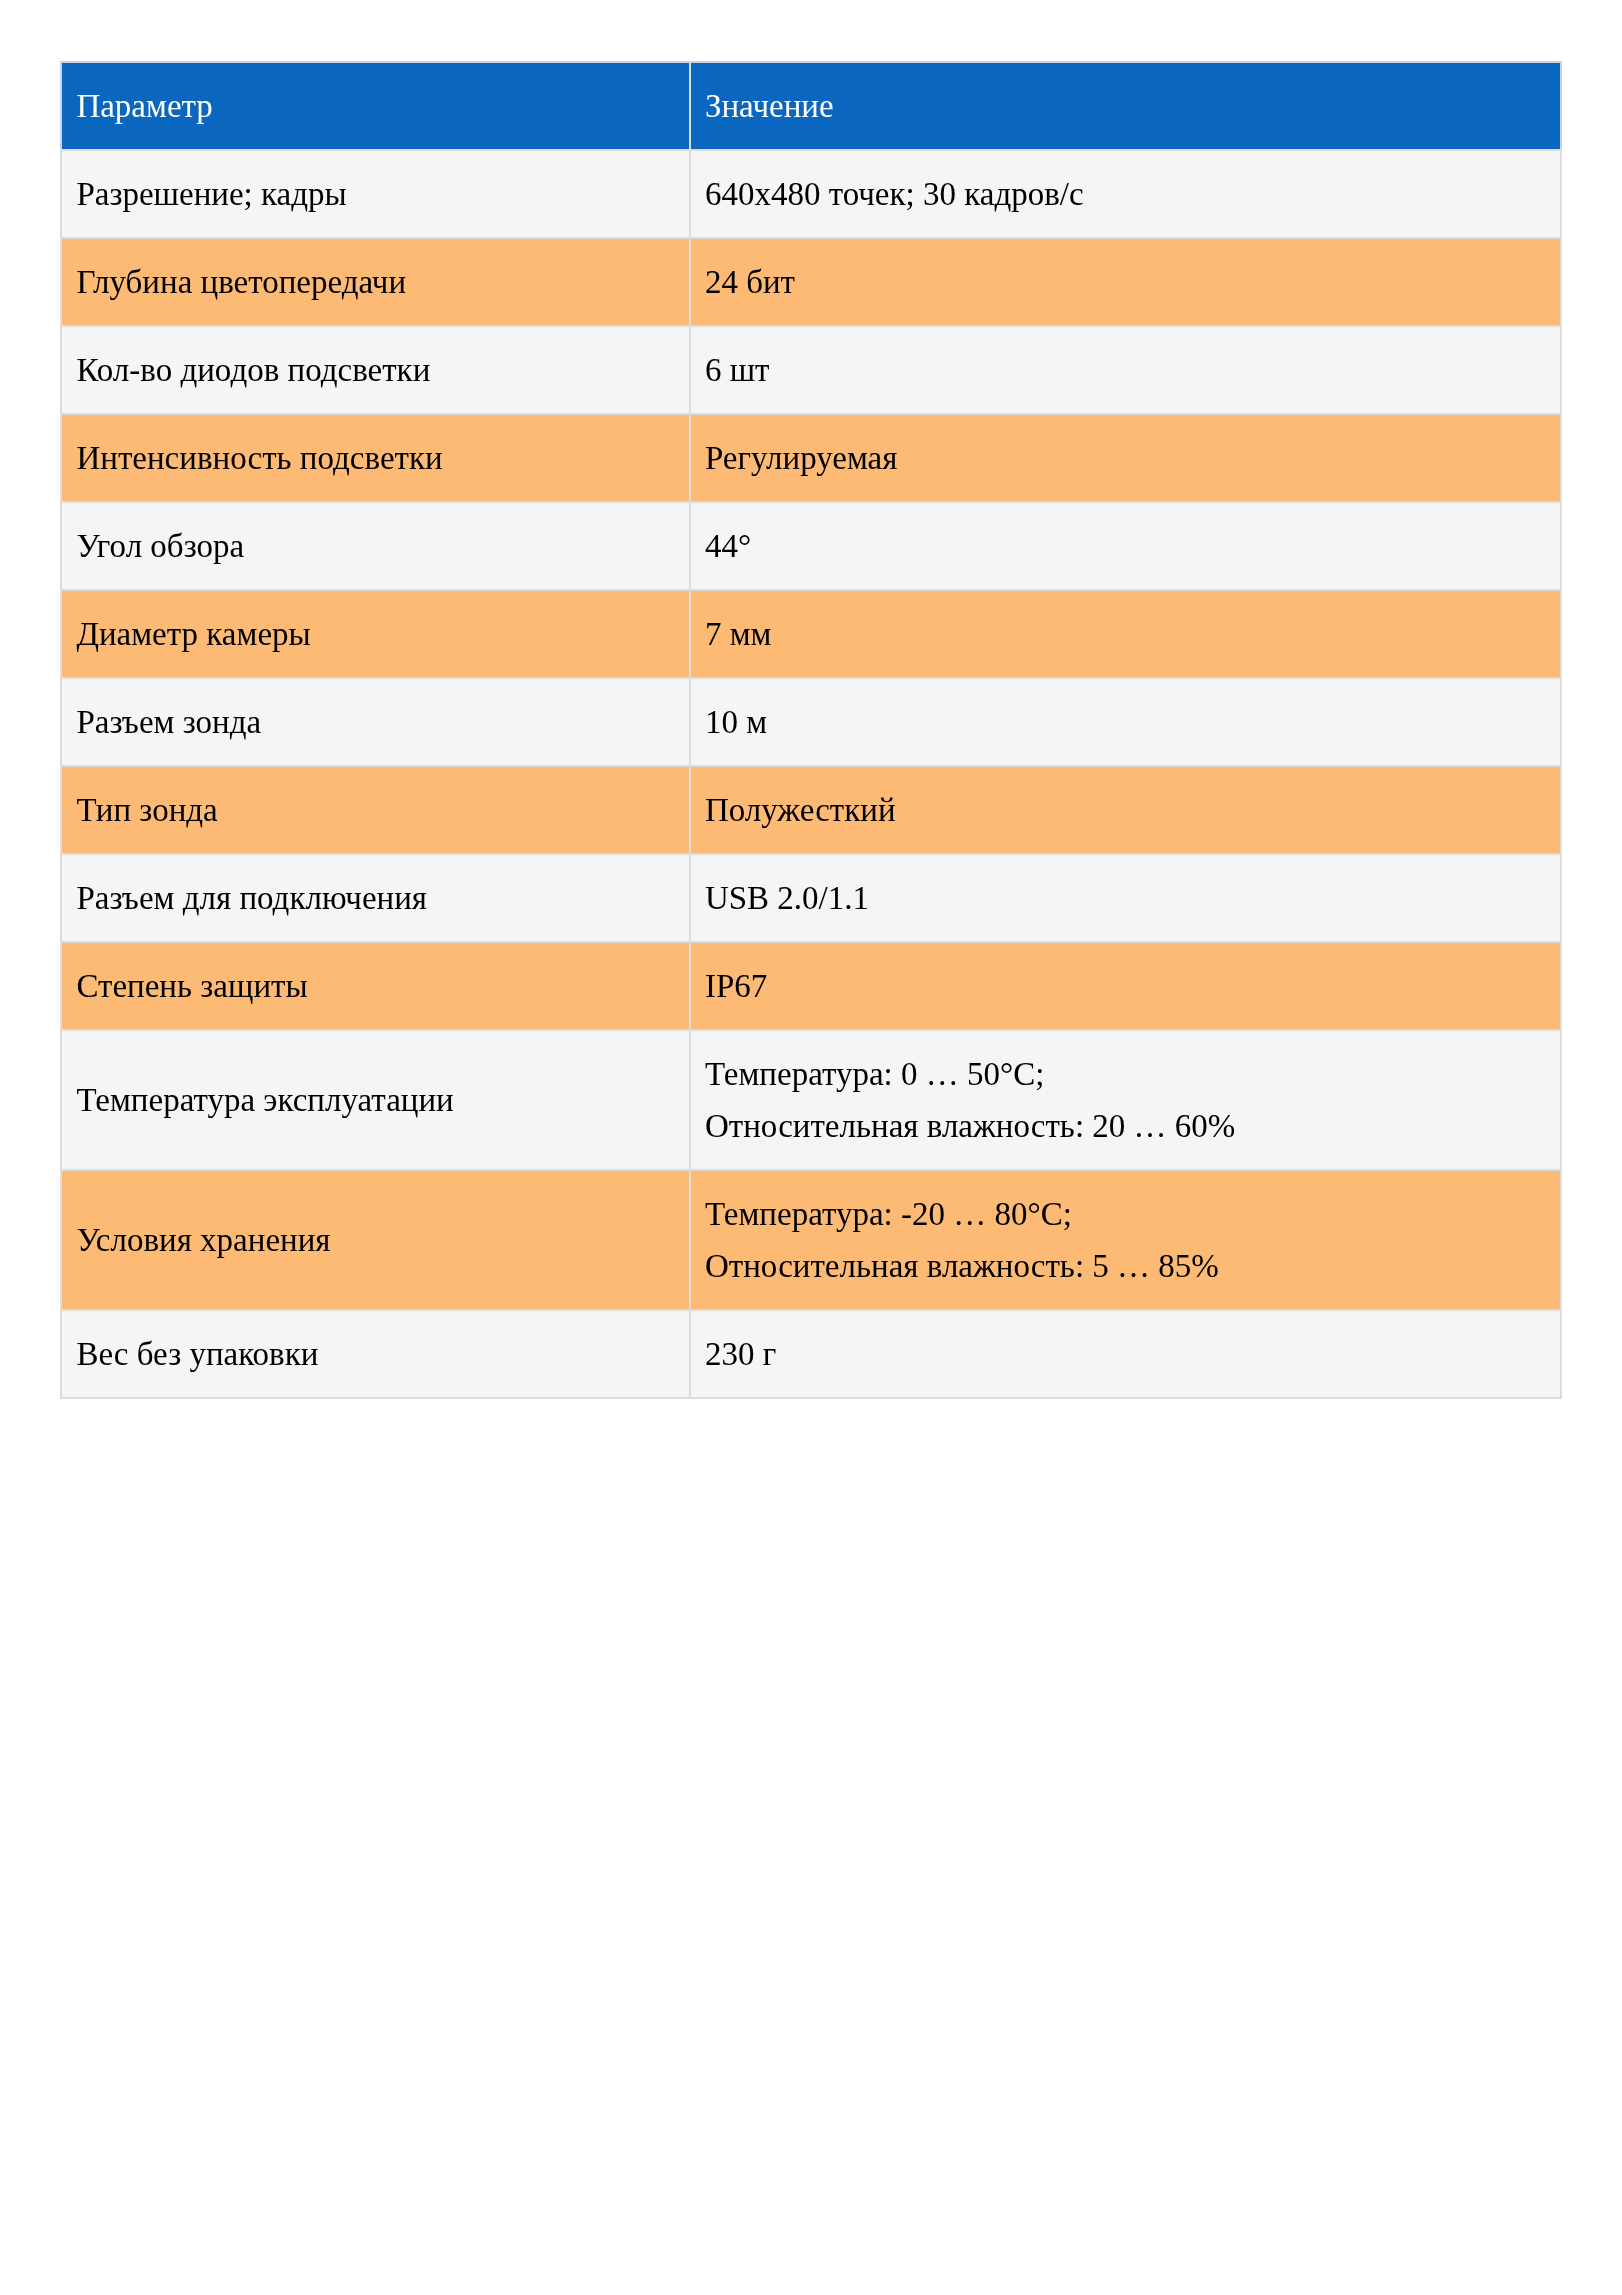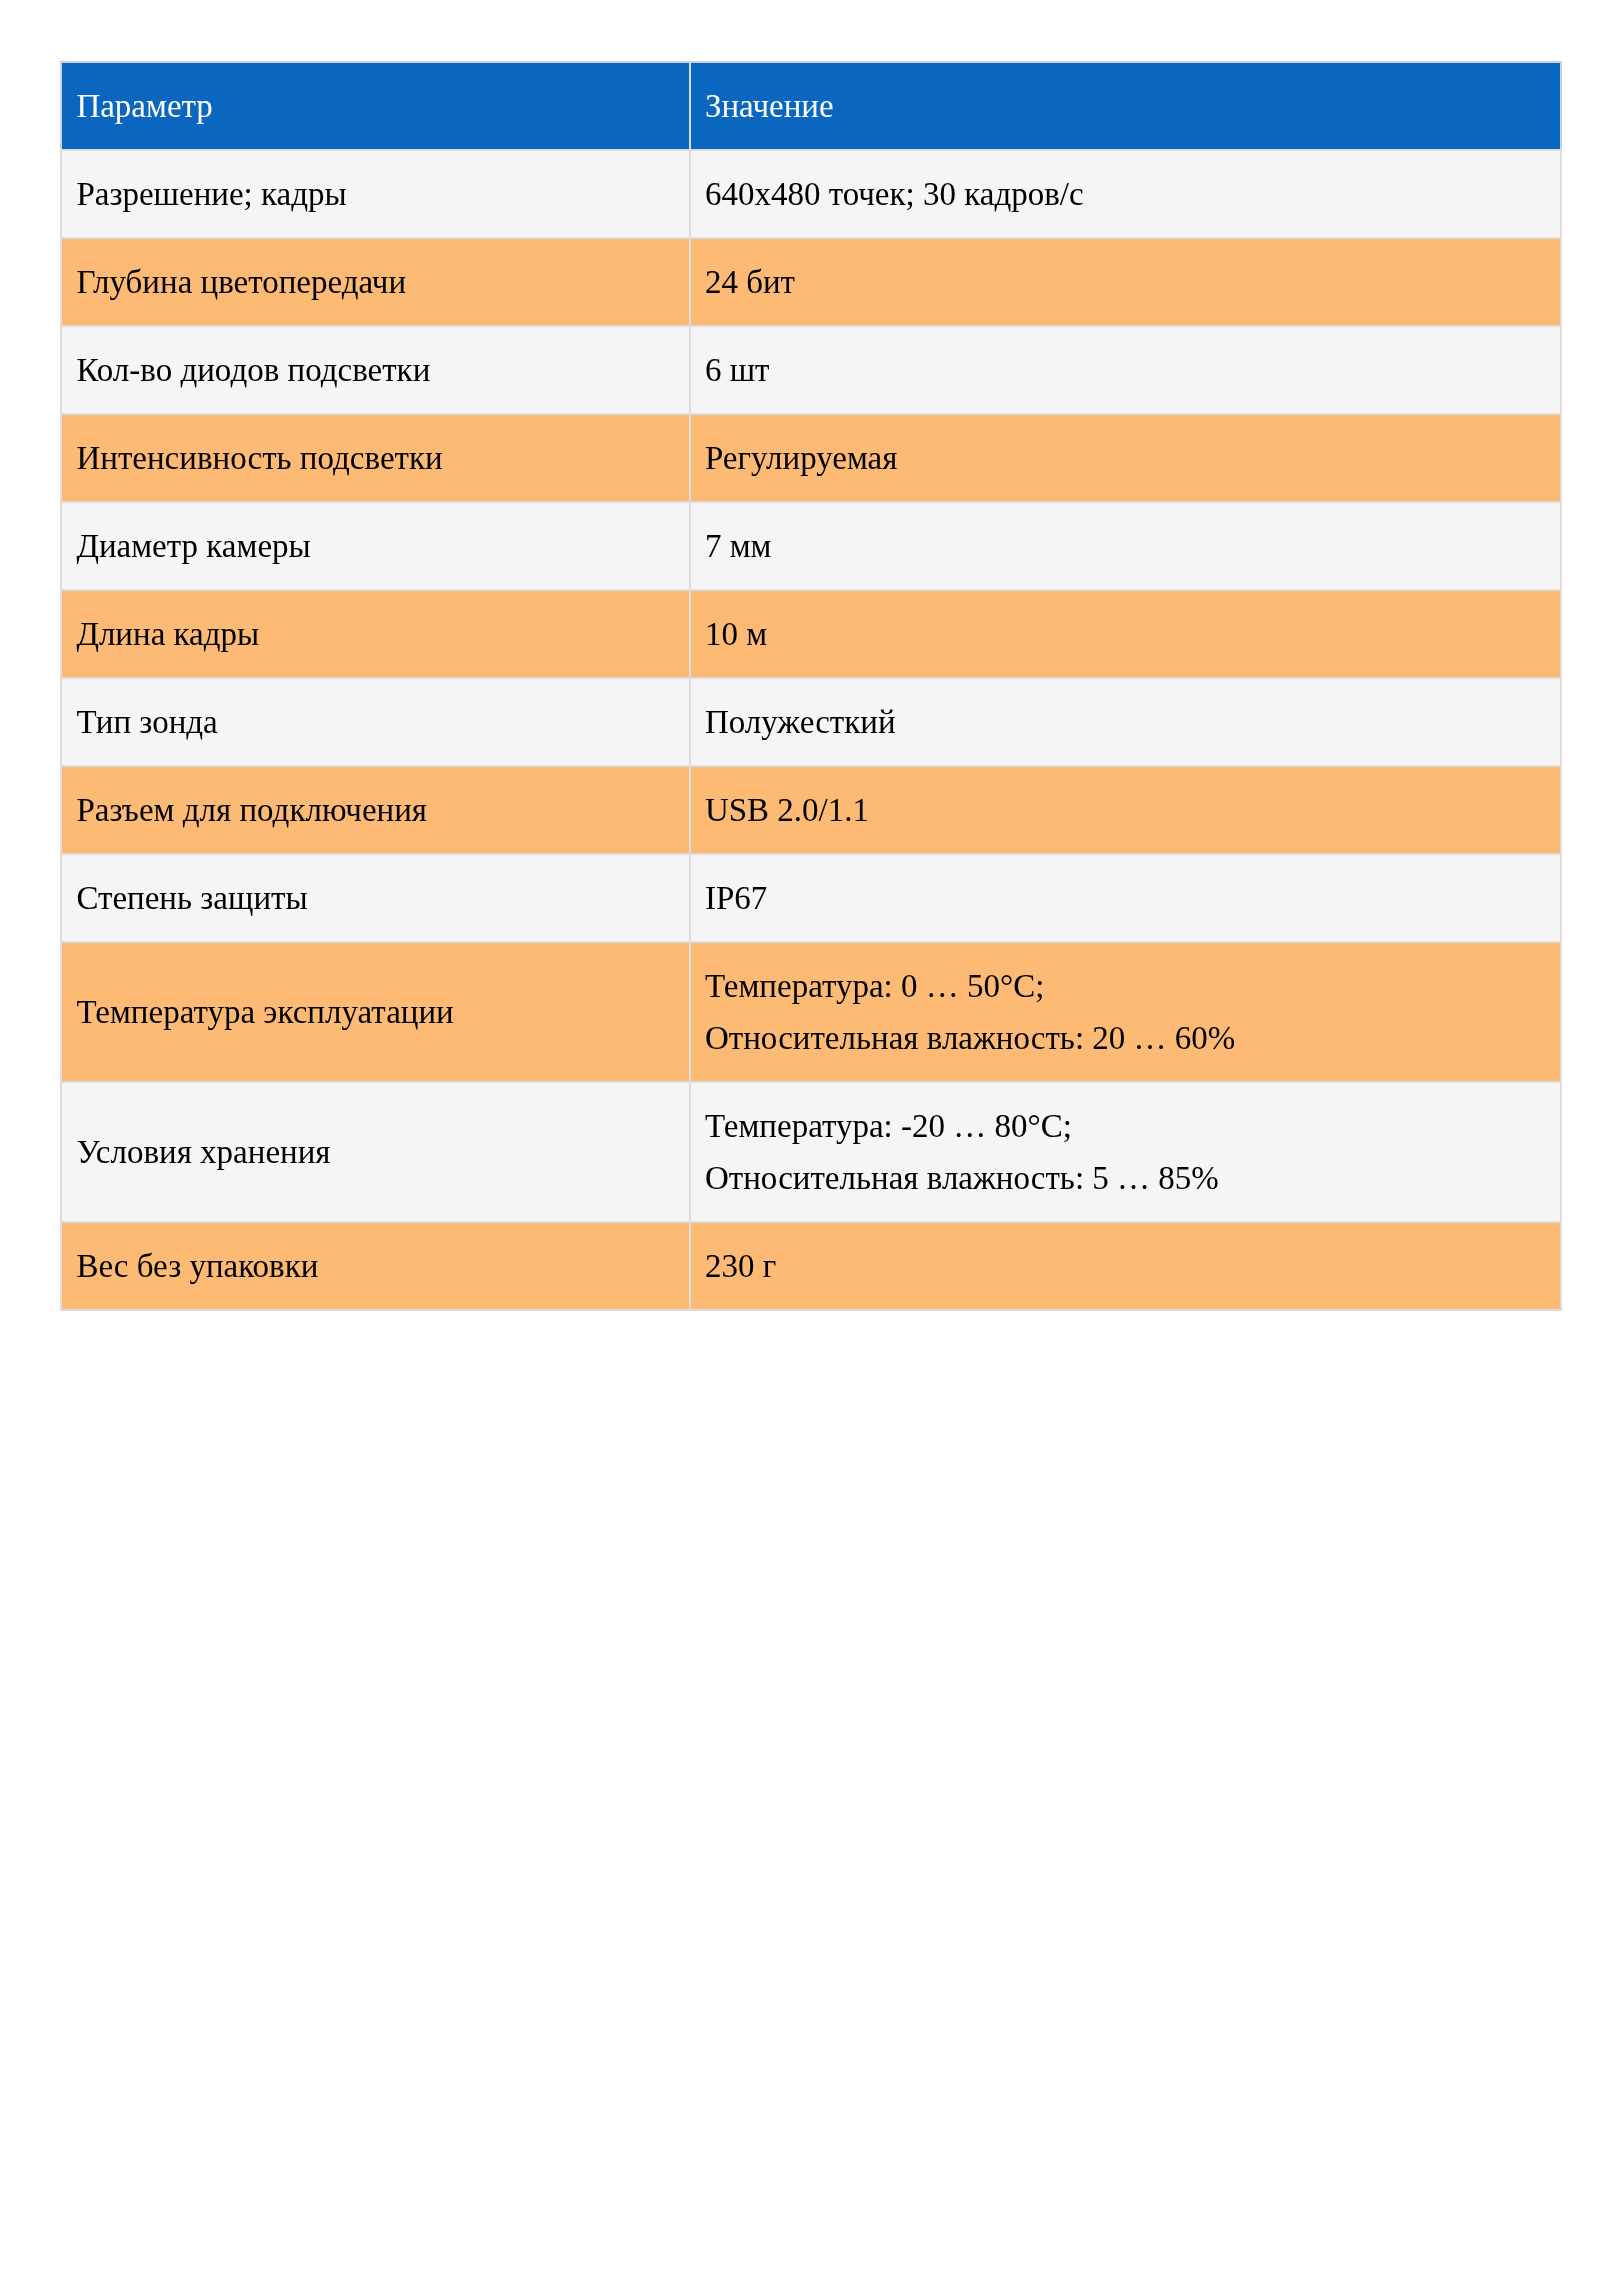--- a/index.html
+++ b/index.html
@@ -84,27 +84,33 @@
             <div class="line">6 шт</div>
           </td>
         </tr>
         <tr>
           <td>Интенсивность подсветки</td>
           <td>
             <div class="line">Регулируемая</div>
           </td>
         </tr>
         <tr>
+          <td>Угол обзора</td>
+          <td>
+            <div class="line">44°</div>
+          </td>
+        </tr>
+        <tr>
           <td>Диаметр камеры</td>
           <td>
             <div class="line">7 мм</div>
           </td>
         </tr>
         <tr>
-          <td>Длина кадры</td>
+          <td>Разъем зонда</td>
           <td>
             <div class="line">10 м</div>
           </td>
         </tr>
         <tr>
           <td>Тип зонда</td>
           <td>
             <div class="line">Полужесткий</div>
           </td>
         </tr>

